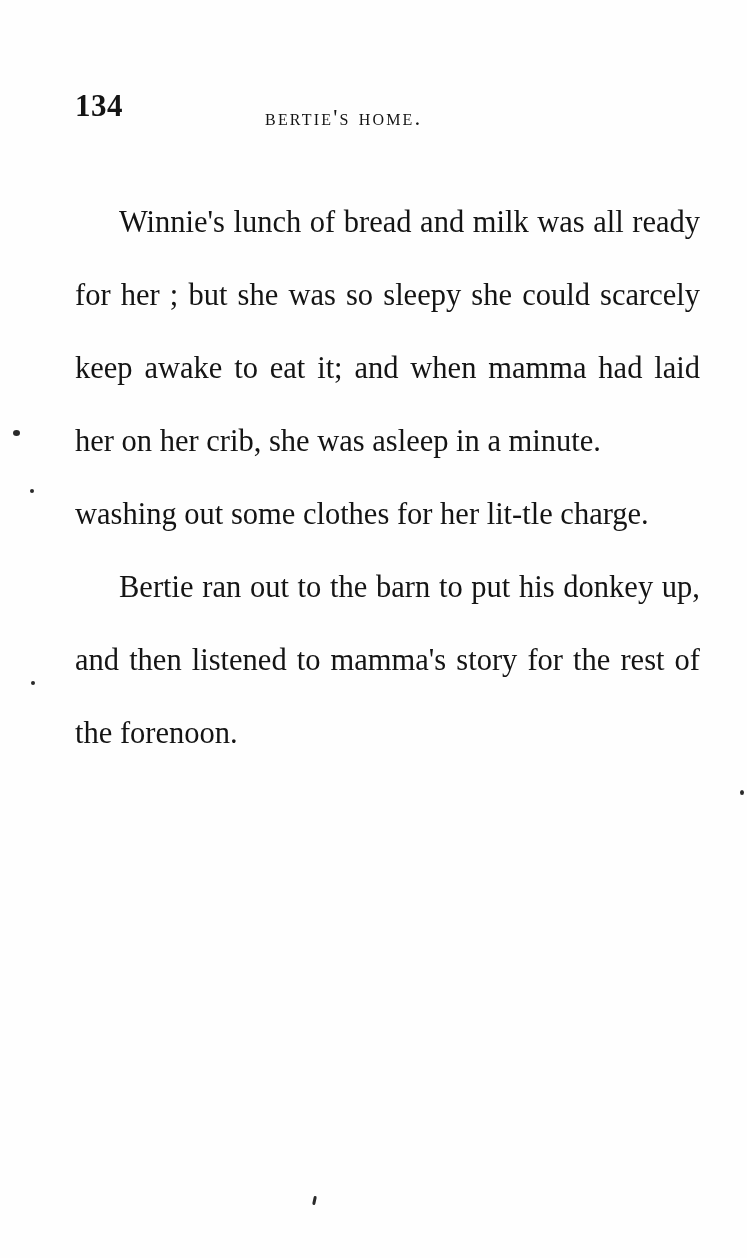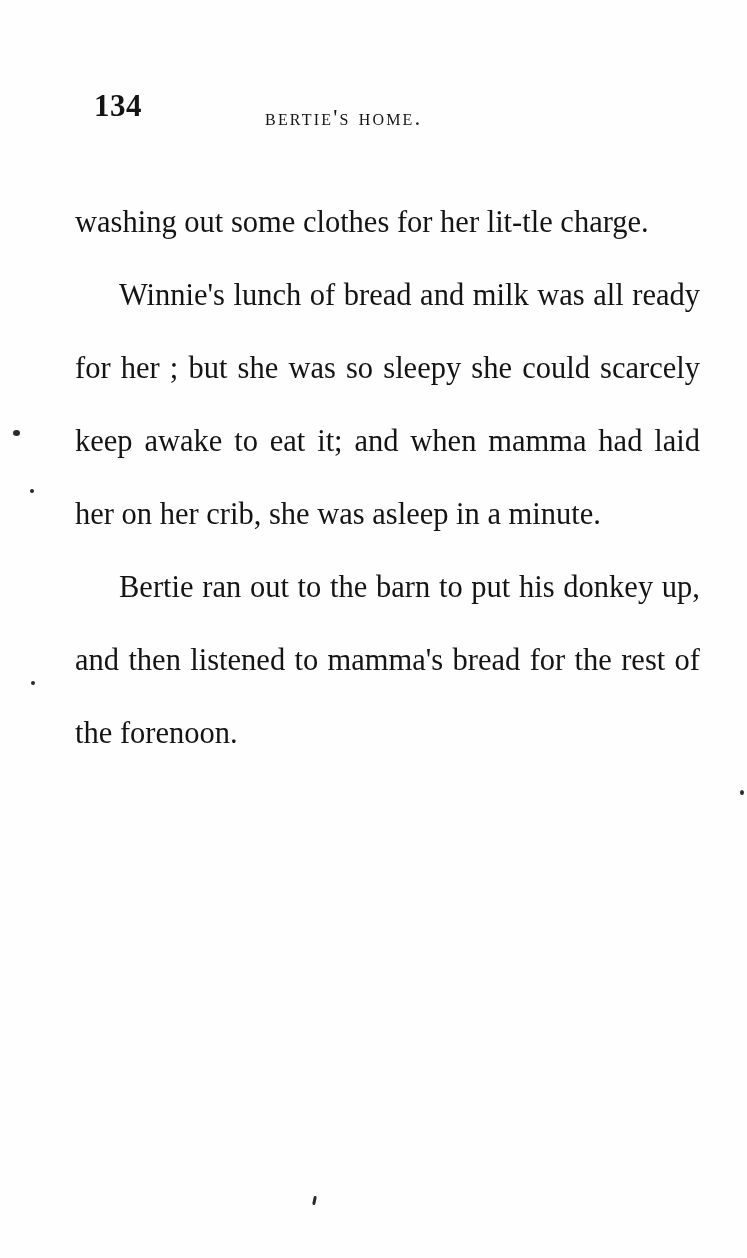--- a/index.html
+++ b/index.html
@@ -29,21 +29,20 @@
     height: 40px;
   }
   .page-number {
     position: absolute;
     left: 0;
     top: 0;
     font-size: 31px;
     font-weight: 700;
     letter-spacing: 0.5px;
     line-height: 40px;
-    margin-left: 19px;
   }
   .head-title {
     position: absolute;
     left: 190px;
     top: 14px;
     font-size: 23px;
     letter-spacing: 2.2px;
     line-height: 36px;
     font-variant: small-caps;
     text-transform: lowercase;
@@ -83,23 +82,23 @@
 <body>
 
 <div class="page">
 
   <div class="running-head">
     <span class="page-number">134</span>
     <span class="head-title">BERTIE'S HOME.</span>
   </div>
 
   <div class="body-text">
+    <p class="para indent">Winnie's lunch of bread and milk was all ready for her ; but she was so sleepy she could scarcely keep awake to eat it; and when mamma had laid her on her crib, she was asleep in a minute.</p>
     <p class="para">washing out some clothes for her lit-tle charge.</p>
-    <p class="para indent">Winnie's lunch of bread and milk was all ready for her ; but she was so sleepy she could scarcely keep awake to eat it; and when mamma had laid her on her crib, she was asleep in a minute.</p>
-    <p class="para indent">Bertie ran out to the barn to put his donkey up, and then listened to mamma's bread for the rest of the forenoon.</p>
+    <p class="para indent">Bertie ran out to the barn to put his donkey up, and then listened to mamma's story for the rest of the forenoon.</p>
   </div>
 
   <span class="speck s1"></span>
   <span class="speck s2"></span>
   <span class="speck s3"></span>
   <span class="speck s4"></span>
   <span class="speck s5"></span>
 
 </div>
 

